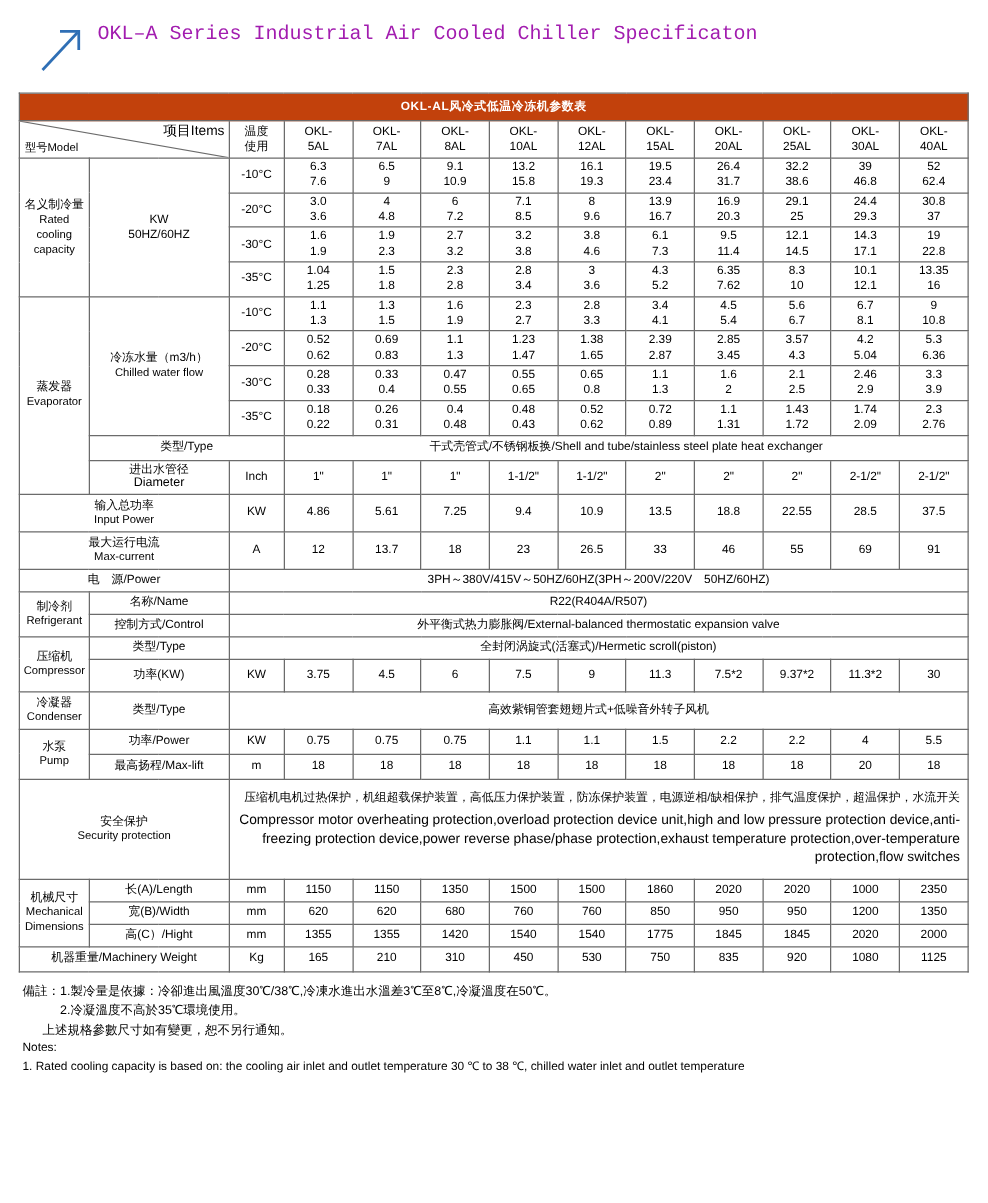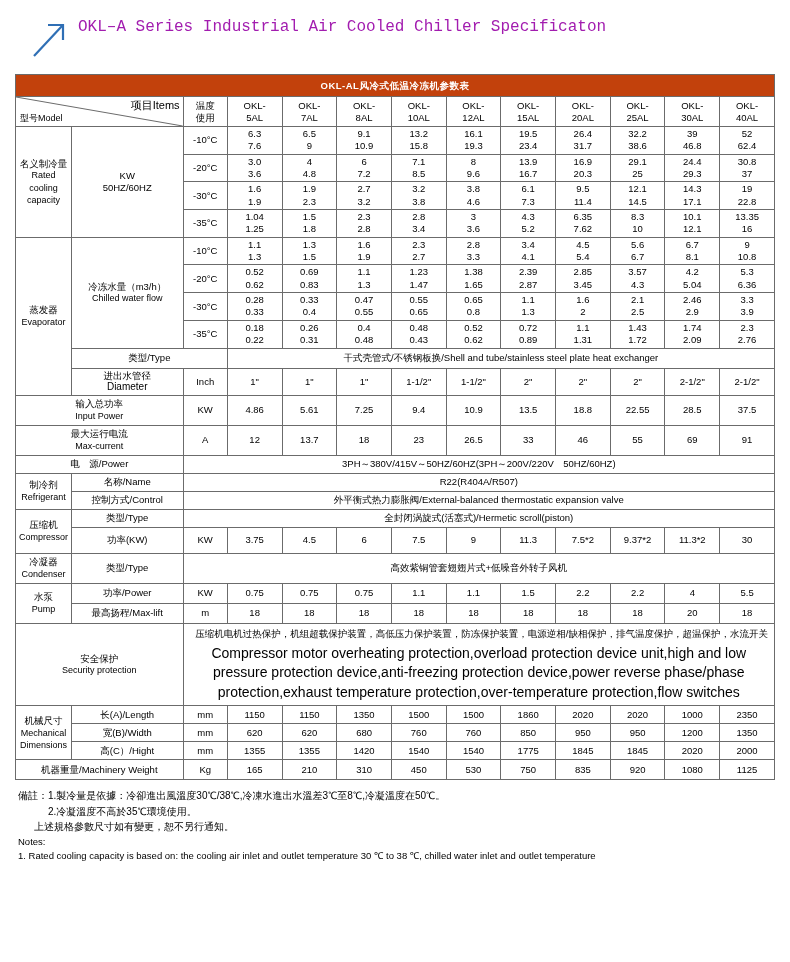--- a/index.html
+++ b/index.html
@@ -61,21 +61,21 @@
   .corner .lbl-item { position: absolute; right: 3px; top: 2px; font-size: 11px; }
   .corner .lbl-model { position: absolute; left: 4px; bottom: 2px; font-size: 9px; }
   .rowlabel-cn { font-size: 10px; line-height: 1.3; }
   .rowlabel-en { font-size: 9px; line-height: 1.25; }
   .temp { font-size: 9.5px; }
   .val { font-size: 9.5px; }
   .val span { display: block; line-height: 1.3; }
   .unitcell { font-size: 9.5px; }
   .wide { font-size: 9.5px; }
   .safety-cn { font-size: 9.5px; text-align: right; line-height: 1.45; padding: 3px 6px; }
-  .safety-en { font-size: 14px; text-align: center; line-height: 1.4; padding: 0 6px 3px 6px; }
+  .safety-en { font-size: 11px; text-align: right; line-height: 1.4; padding: 0 6px 3px 6px; }
 
   
   .notes { margin: 8px 18px 10px 18px; font-size: 10px; line-height: 1.55; }
   .notes .en { font-size: 9.5px; line-height: 1.5; }
   .notes p { margin: 0; }
 </style>
 </head>
 <body>
 
 <div class="page">

